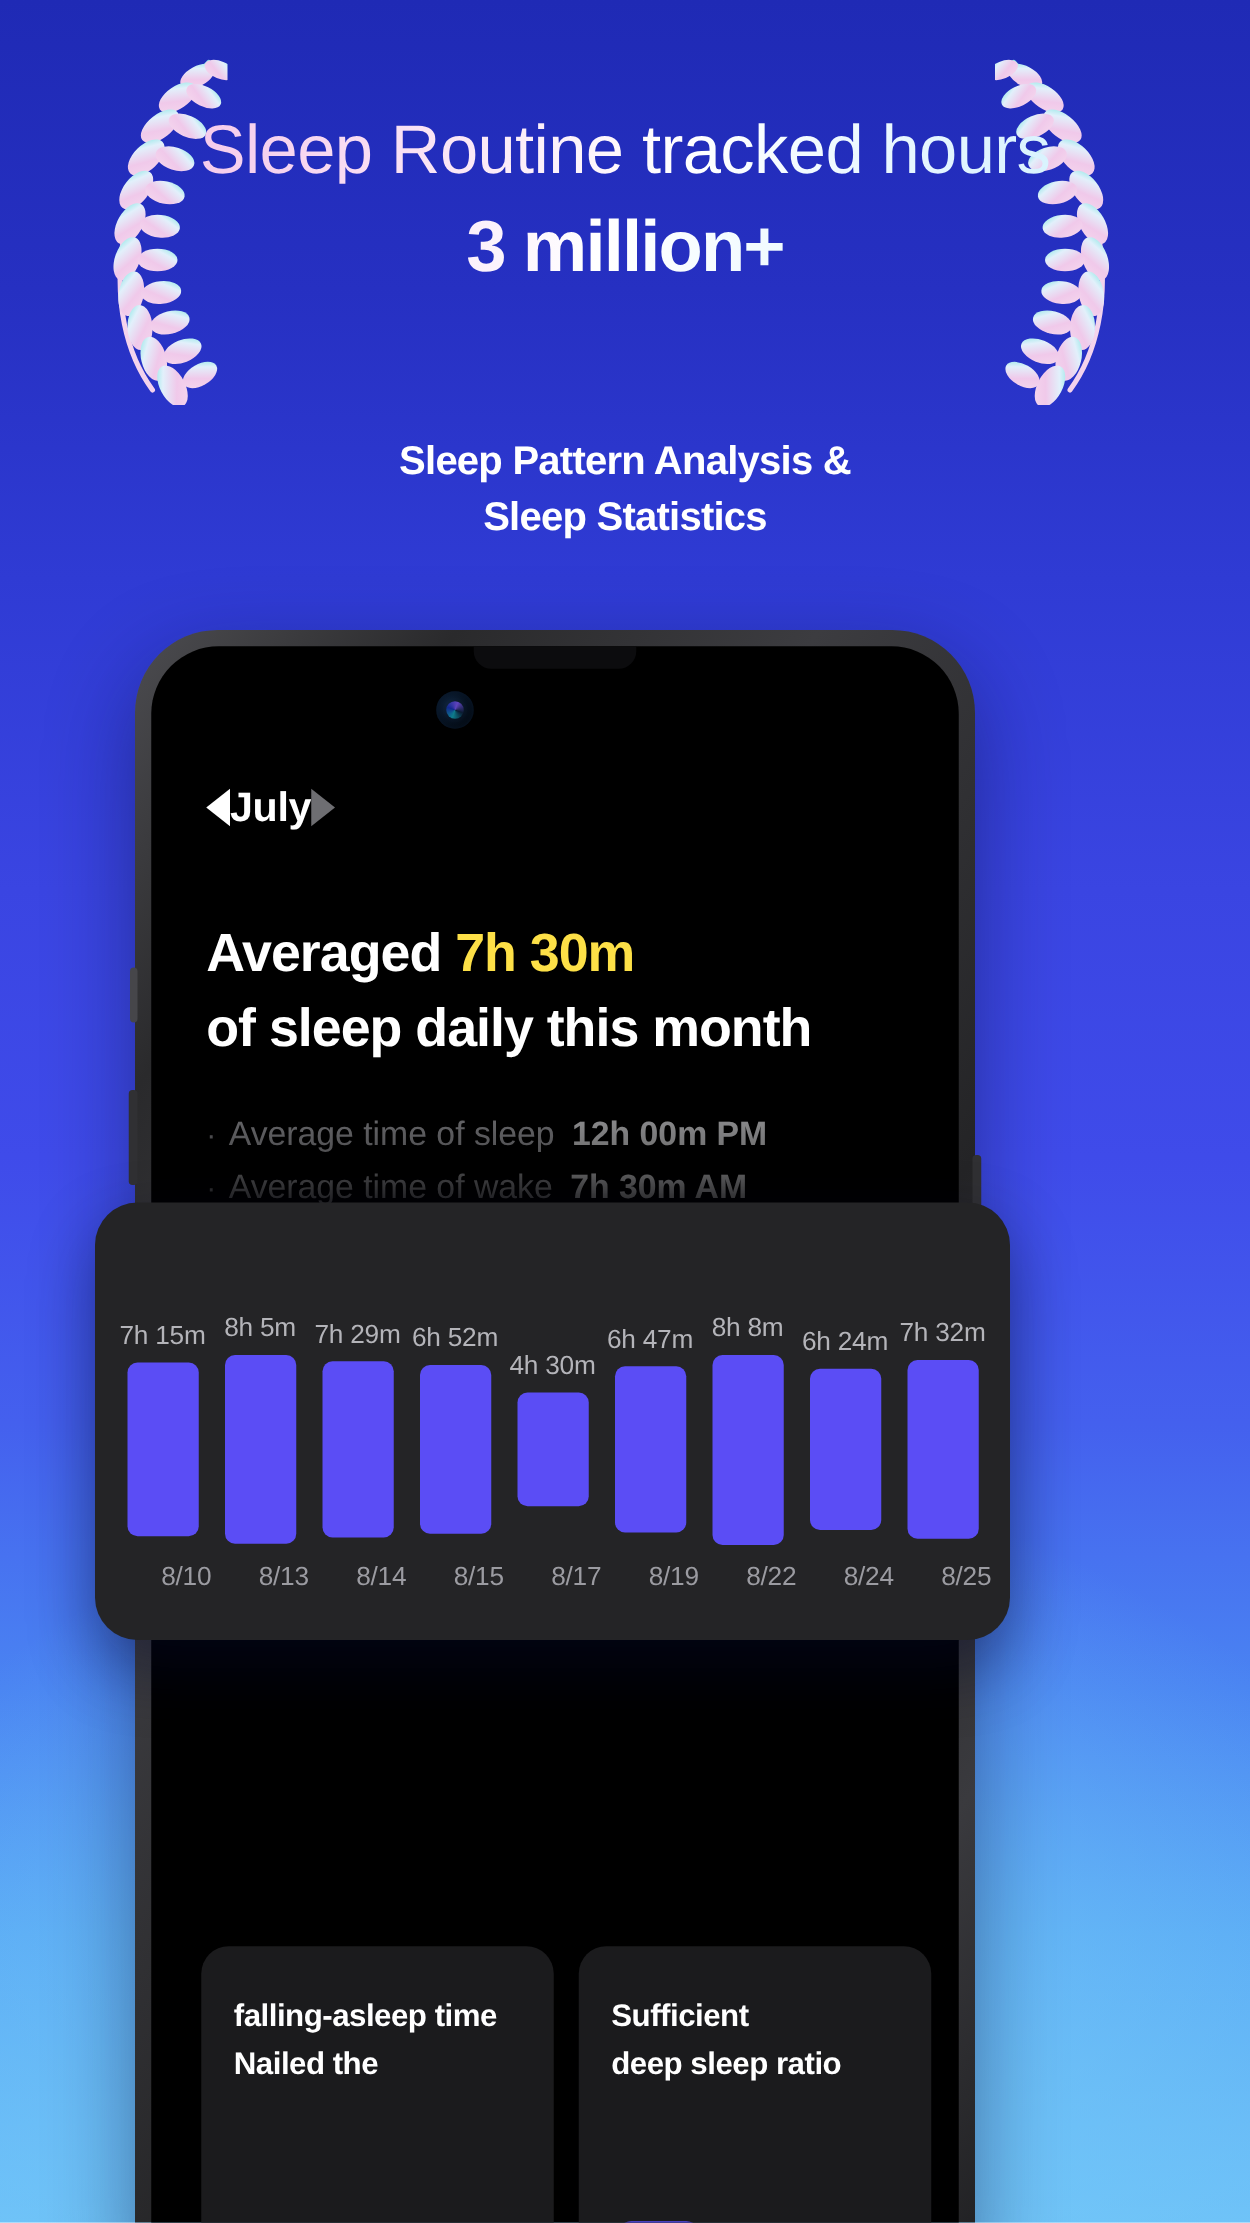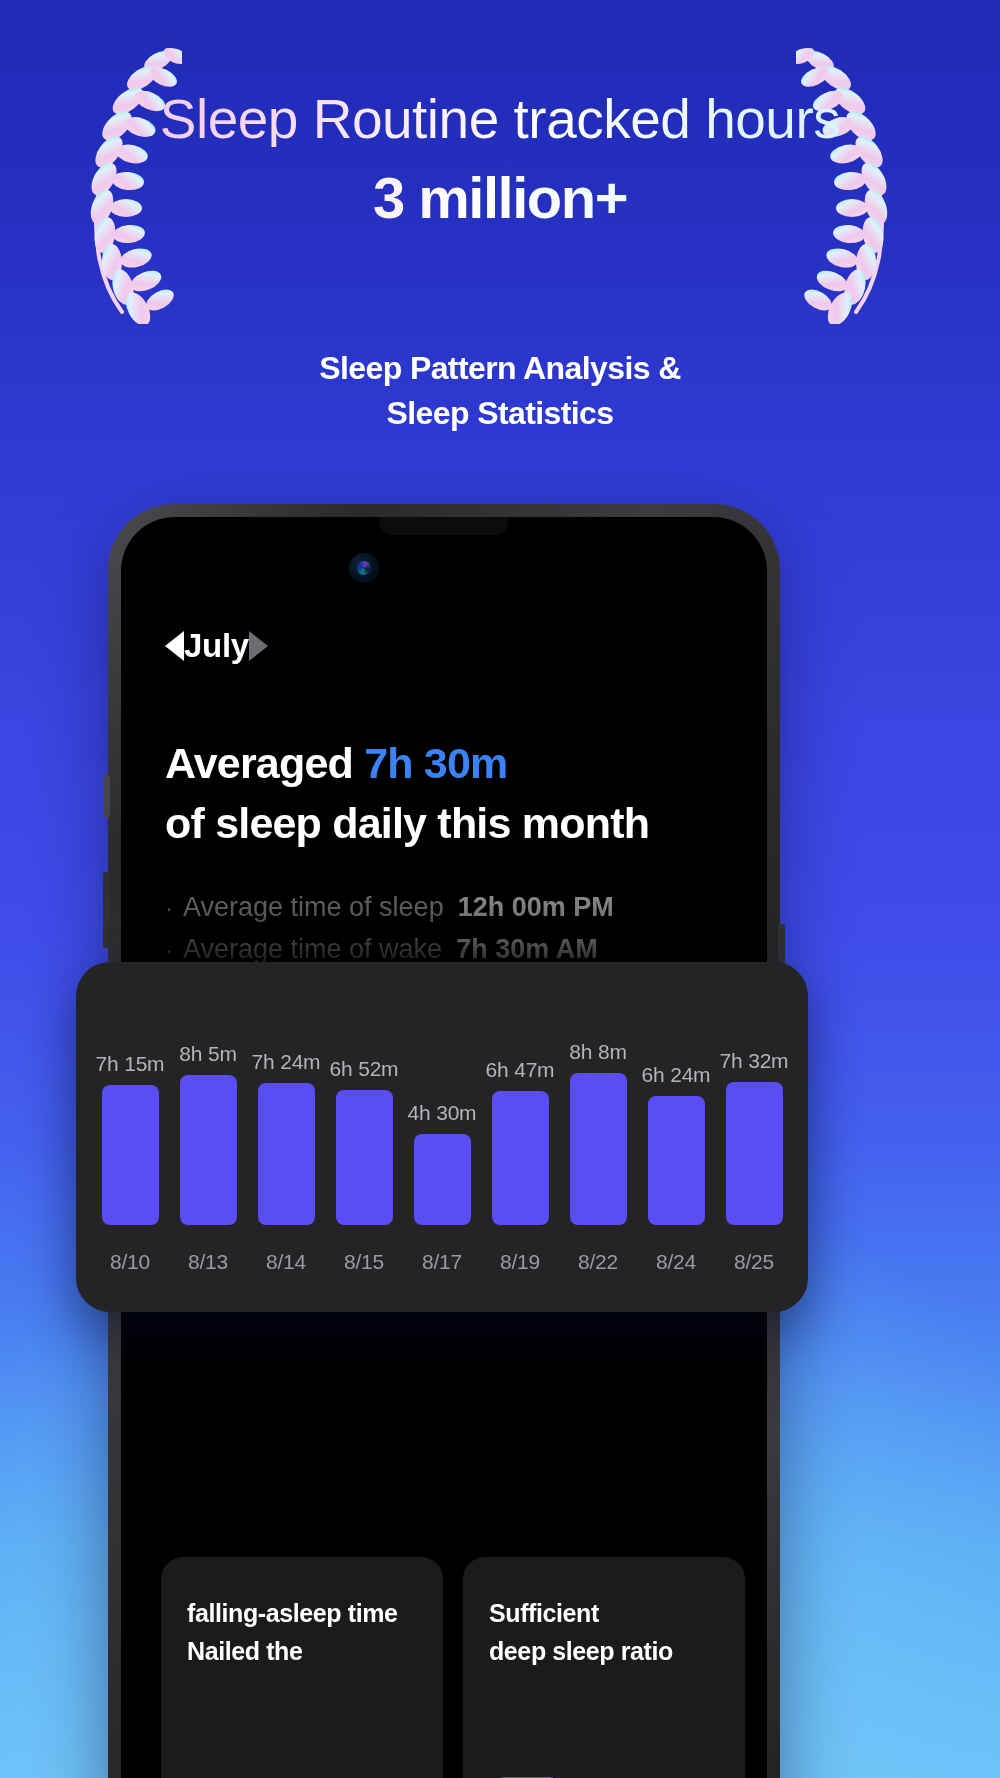--- a/index.html
+++ b/index.html
@@ -103,21 +103,21 @@
   .nav-arrow.prev { border-top:15px solid transparent; border-bottom:15px solid transparent; border-right:19px solid #ffffff; }
   .nav-arrow.next { border-top:15px solid transparent; border-bottom:15px solid transparent; border-left:19px solid #6e6e72; }
   .month-label { color:#fff; font-size:33px; font-weight:bold; letter-spacing:-0.3px; }
 
   
   .avg-head {
     position:absolute; top:216px; left:44px; width:560px;
     color:#ffffff; font-size:43px; font-weight:bold; line-height:1.4;
     letter-spacing:-0.8px;
   }
-  .avg-head .hl { color:#3b82f6; }
+  .avg-head .hl { color:#fde047; }
 
   .detail-list {
     position:absolute; top:370px; left:44px; width:560px;
     line-height:1.55;
     -webkit-mask-image:linear-gradient(180deg,rgba(0,0,0,.62) 0%,rgba(0,0,0,.42) 58%,rgba(0,0,0,.12) 100%);
     mask-image:linear-gradient(180deg,rgba(0,0,0,.62) 0%,rgba(0,0,0,.42) 58%,rgba(0,0,0,.12) 100%);
   }
   .detail-row { display:flex; align-items:baseline; font-size:27px; white-space:nowrap; }
   .detail-dot  { color:#8e8e93; margin-right:10px; font-size:24px; }
   .detail-label{ color:#a9a9ae; font-weight:400; }
@@ -140,33 +140,33 @@
 
   
   #chart-card {
     position:absolute; left:76px; top:962px;
     width:732px; height:350px;
     background:#242426; border-radius:34px;
     box-shadow:0 22px 52px rgba(4,10,48,.42);
     overflow:hidden;
   }
   #chart-plot {
-    position:absolute; left:0; right:0; top:57px;
+    position:absolute; left:0; right:0; top:78px;
     height:206px;
-    display:flex; align-items:flex-end; justify-content:center;
+    display:flex; align-items:center; justify-content:center;
     gap:0;
   }
   .bar-col { width:78px; display:flex; flex-direction:column; align-items:center; }
   .bar-val { color:#b4b4b9; font-size:21px; margin-bottom:9px; white-space:nowrap; letter-spacing:-0.2px; }
   .bar-rect { width:57px; background:#5b4df5; border-radius:8px; }
   .bar-axis {
     position:absolute; left:0; right:0; top:288px;
     display:flex; justify-content:center;
   }
-  .axis-cell { width:78px; text-align:center; color:#9b9ba1; font-size:21px; letter-spacing:-0.2px; }
+  .axis-cell { width:78px; text-align:right; color:#9b9ba1; font-size:21px; letter-spacing:-0.2px; }
 </style>
 </head>
 <body>
 
 <div id="hero">
 
   <div class="wreath left">
     <svg viewBox="0 0 120 280" width="120" height="280">
       <defs>
         <linearGradient id="lg" x1="0" y1="1" x2="1" y2="0">
@@ -307,21 +307,21 @@
   <div id="chart-plot">
       <div class="bar-col">
         <div class="bar-val">7h 15m</div>
         <div class="bar-rect" style="background: rgb(91, 77, 245); height: 139.7px;"></div>
       </div>
       <div class="bar-col">
         <div class="bar-val">8h 5m</div>
         <div class="bar-rect" style="background: rgb(91, 77, 245); height: 150.5px;"></div>
       </div>
       <div class="bar-col">
-        <div class="bar-val">7h 24m</div>
+        <div class="bar-val">7h 29m</div>
         <div class="bar-rect" style="background: rgb(91, 77, 245); height: 141.7px;"></div>
       </div>
       <div class="bar-col">
         <div class="bar-val">6h 52m</div>
         <div class="bar-rect" style="background: rgb(91, 77, 245); height: 134.8px;"></div>
       </div>
       <div class="bar-col">
         <div class="bar-val">4h 30m</div>
         <div class="bar-rect" style="background: rgb(91, 77, 245); height: 91.4px;"></div>
       </div>

